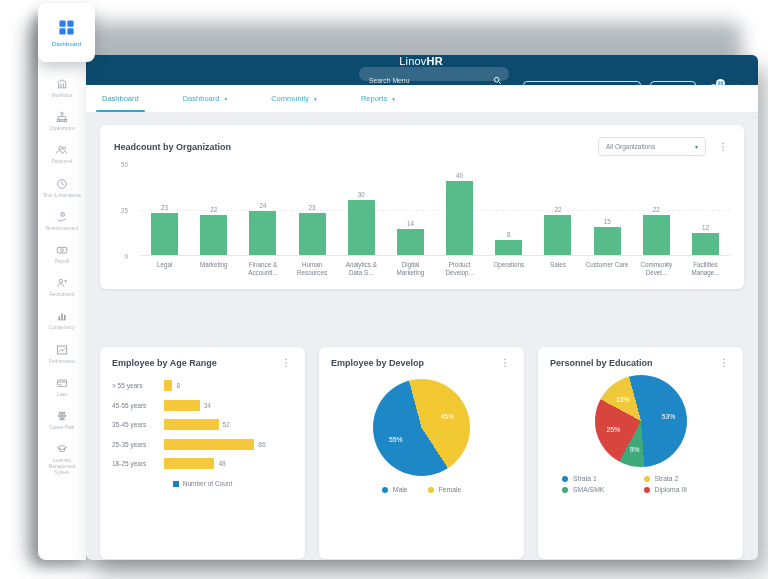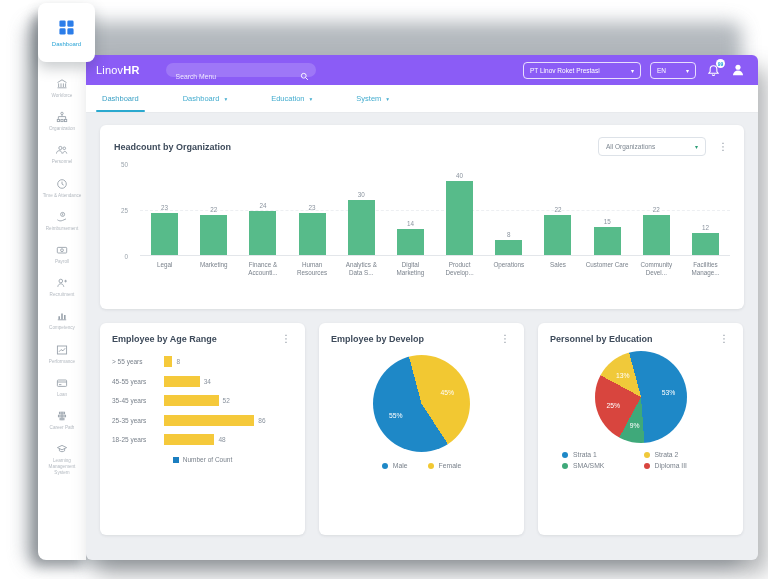--- a/index.html
+++ b/index.html
@@ -14,21 +14,21 @@
   .side-item svg { display:block; }
   .side-label { font-size:4.6px; line-height:1.35; color:#b4bac1; text-align:center; }
 
   .dash-card { position:absolute; left:38px; top:3px; width:57px; height:59px; background:#fff; border-radius:8px; box-shadow:0 6px 14px rgba(40,50,60,.25); z-index:9; display:flex; flex-direction:column; align-items:center; justify-content:center; gap:5px; cursor:pointer; }
   .dash-label { font-size:6px; color:#2aa4d6; }
 
   
   .main { position:absolute; left:86px; top:55px; width:672px; height:505px; background:#edeff2; border-radius:0 6px 6px 6px; box-shadow:10px 14px 22px rgba(70,75,80,.4); overflow:hidden; z-index:2; }
 
   
-  .topbar { height:30px; background:#8b5cf6; display:flex; align-items:center; padding:0 12px 0 10px; }
+  .topbar { height:30px; background:#0c4a6e; display:flex; align-items:center; padding:0 12px 0 10px;flex-direction:column; }
   .logo { color:#fff; font-size:11px; letter-spacing:.2px; }
   .logo b { font-weight:bold; }
   .search-pill { margin-left:26px; width:150px; height:14px; background:rgba(255,255,255,.17); border-radius:9px; display:flex; align-items:center; padding:12px 7px 0 10px; }
   .search-pill input { flex:1; background:transparent; border:none; outline:none; color:#fff; font-size:6.8px; font-family:"Liberation Sans",sans-serif; }
   .search-pill input::placeholder { color:rgba(255,255,255,.85); }
   .top-right { margin-left:auto; display:flex; align-items:center; gap:9px; }
   .pill-select { height:17px; border:1px solid rgba(255,255,255,.8); border-radius:4px; display:flex; align-items:center; justify-content:space-between; padding:0 6px; color:#fff; font-size:6.5px; cursor:pointer; }
   .pill-company { width:118px; }
   .pill-lang { width:46px; }
   .caret-w { font-size:6px; color:#fff; margin-left:6px; }
@@ -46,40 +46,40 @@
   
   .content { padding:12px 14px 0 14px; }
   .page-title { font-size:10.5px; font-weight:bold; color:#3e4b5b; margin:4px 0 13px 2px; }
 
   .card { background:#fff; border-radius:6px; box-shadow:0 1px 3px rgba(35,45,60,.10); }
   .card-head { display:flex; align-items:center; }
   .card-title { font-size:9px; font-weight:bold; color:#3e4b5b; }
   .kebab { margin-left:auto; color:#8a939e; font-size:10px; line-height:1; cursor:pointer; padding:0 2px; }
 
   
-  .headcount { padding:12px 14px 10px 14px; height:184px; }
+  .headcount { padding:12px 14px 10px 14px; height:164px; }
   .hc-controls { margin-left:auto; display:flex; align-items:center; gap:10px; }
   .filter-select { width:108px; height:19px; border:1px solid #dde2e8; border-radius:4px; display:flex; align-items:center; justify-content:space-between; padding:0 7px; font-size:6.5px; color:#7d8791; cursor:pointer; background:#fff; }
   .filter-select .caret-g { font-size:6px; color:#2e9e77; }
 
   .hc-chart { position:relative; margin-top:8px; }
   .hc-axis { position:absolute; left:0; top:0; width:16px; height:92px; }
   .hc-tick { position:absolute; right:2px; font-size:6.3px; color:#9aa3ac; transform:translateY(-50%); }
   .hc-plot { margin-left:26px; height:92px; position:relative; border-bottom:1px solid #e3e6ea; }
   .hc-grid { position:absolute; left:0; right:0; border-top:1px dashed #edeff2; }
   .hc-cols { position:absolute; inset:0; display:flex; }
   .hc-col { flex:1; display:flex; flex-direction:column; justify-content:flex-end; align-items:center; }
   .hc-val { font-size:6.3px; color:#8a939e; margin-bottom:2px; }
   .hc-bar { width:27px; background:#57bb8a; }
   .hc-cats { margin-left:26px; display:flex; }
   .hc-cat { flex:1; font-size:6.3px; color:#7a828c; text-align:center; padding:5px 2px 0 2px; line-height:1.3; }
 
   
   .bottom-row { display:flex; gap:14px; margin-top:14px; }
-  .small-card { width:205px; height:212px; padding:11px 12px 9px 12px; position:relative; }
+  .small-card { width:205px; height:212px; padding:11px 12px 9px 12px; position:relative;margin-top:44px; }
 
   
   .age-rows { margin-top:12px; display:flex; flex-direction:column; gap:8.5px; }
   .age-row { display:flex; align-items:center; }
   .age-label { width:52px; font-size:6.5px; color:#7a828c; }
   .age-bar { height:11px; background:#f5c93b; }
   .age-val { margin-left:4px; font-size:6.5px; color:#8a939e; }
   .age-legend { display:flex; align-items:center; justify-content:center; gap:4px; margin-top:11px; }
   .age-legend-sq { width:6px; height:6px; background:#1b7ec0; }
   .age-legend-lb { font-size:6.5px; color:#7a828c; }
@@ -245,25 +245,25 @@
 
   <nav class="navbar" id="nav-tabs">
       <div class="nav-tab active">
         <span>Dashboard</span>
       </div>
       <div class="nav-tab">
         <span>Dashboard</span>
         <span class="caret-t">▾</span>
       </div>
       <div class="nav-tab">
-        <span>Education</span>
+        <span>Community</span>
         <span class="caret-t">▾</span>
       </div>
       <div class="nav-tab">
-        <span>System</span>
+        <span>Reports</span>
         <span class="caret-t">▾</span>
       </div>
     </nav>
 
   <div class="content">
 
     <section class="card headcount">
       <div class="card-head">
         <span class="card-title">Headcount by Organization</span>
         <div class="hc-controls">

